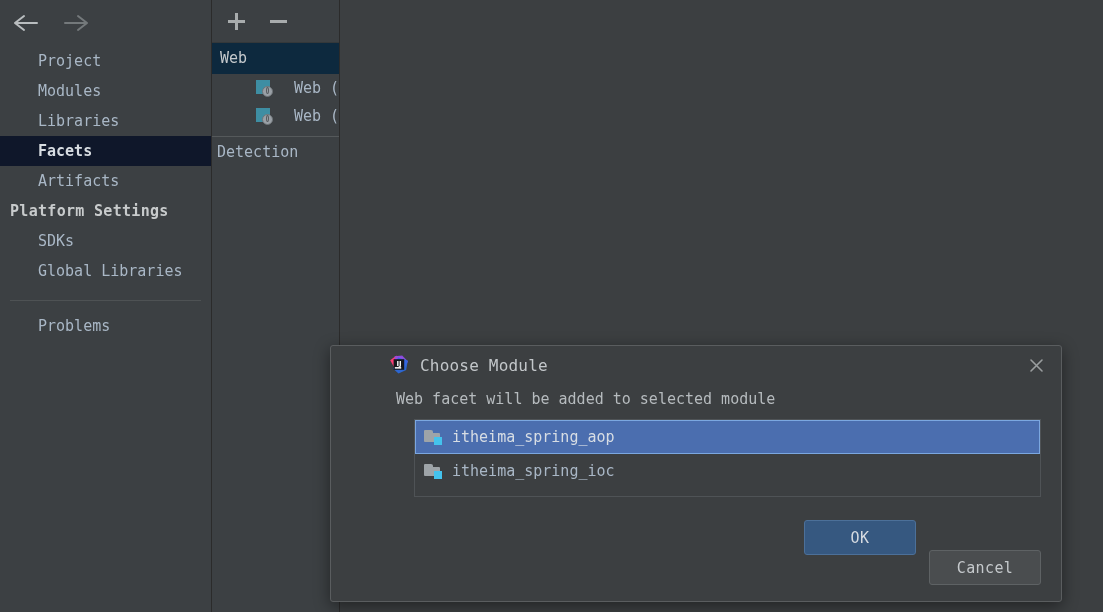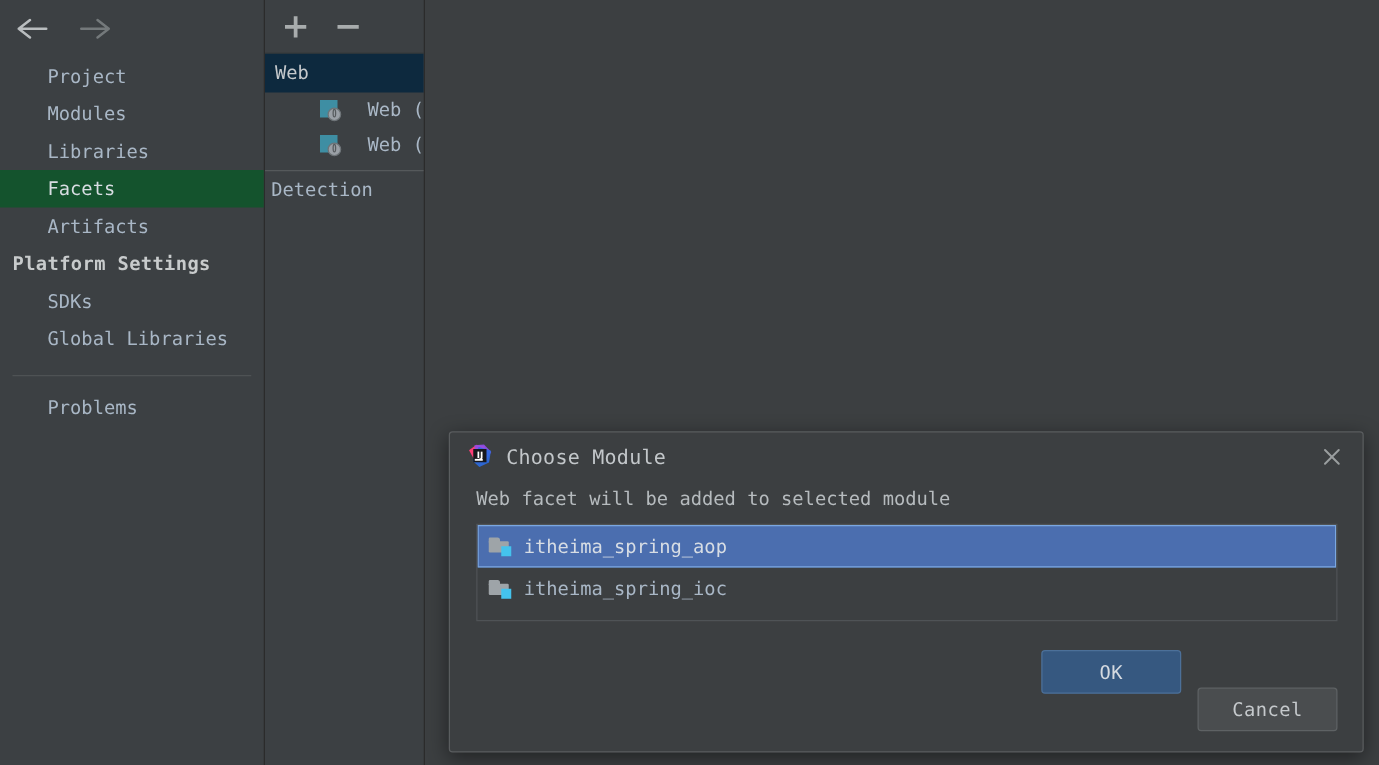--- a/index.html
+++ b/index.html
@@ -65,22 +65,23 @@
   .side-item {
     padding: 4px 0 4px 38px;
     font-size: 15px;
     line-height: 22px;
     color: #a9b7c6;
     cursor: default;
     white-space: nowrap;
     overflow: hidden;
   }
   .side-item.selected {
-    background: #14532d;
+    background: #0f172a;
     color: #d8dde2;
+    font-weight: bold;
   }
   .side-sep {
     height: 1px;
     background: #4e5254;
     margin: 14px 10px 10px 10px;
   }
 
   
   #facet-panel {
     width: 128px;
@@ -169,30 +170,31 @@
   
   #content {
     flex: 1 1 auto;
     background: #3c3f41;
     position: relative;
   }
 
   
   #dialog {
     position: absolute;
-    left: 359px;
+    left: 330px;
     top: 345px;
     width: 732px;
     height: 257px;
     background: #3c3f41;
     border: 1px solid #5a5d5f;
     border-radius: 3px;
     box-shadow: 0 4px 16px rgba(0,0,0,0.45);
     box-sizing: border-box;
     z-index: 20;
+    padding-left: 44px;
   }
   #dlg-titlebar {
     height: 38px;
     display: flex;
     align-items: center;
     padding: 0 12px 0 14px;
     box-sizing: border-box;
   }
   #dlg-logo {
     width: 20px; height: 20px;
@@ -220,20 +222,21 @@
     color: #b6bbbe;
     padding-bottom: 10px;
     line-height: 20px;
   }
   #module-list {
     background: #3c3f41;
     border: 1px solid #4f5356;
     box-sizing: border-box;
     height: 78px;
     overflow: hidden;
+    margin-left: 18px;
   }
   .module-row {
     display: flex;
     align-items: center;
     height: 34px;
     padding-left: 8px;
     box-sizing: border-box;
     color: #a9b7c6;
     font-size: 15px;
     cursor: default;

